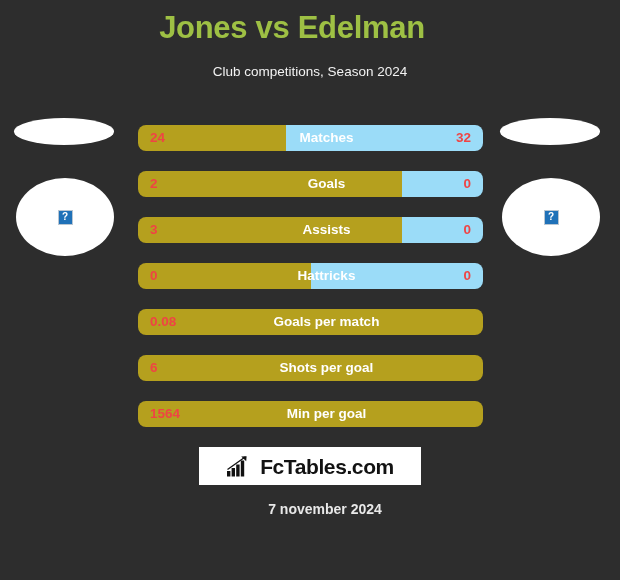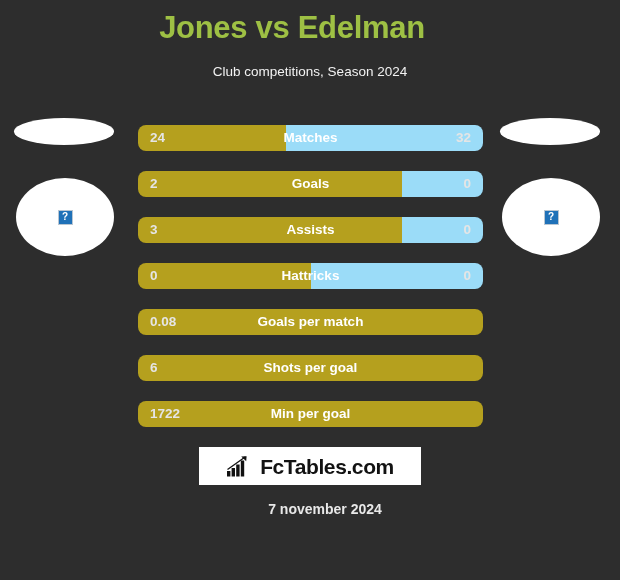--- a/index.html
+++ b/index.html
@@ -131,31 +131,31 @@
     width: 100%;
     height: 100%;
     display: flex;
     align-items: center;
     justify-content: space-between;
     box-sizing: border-box;
     padding: 0 12px;
     font-size: 13.5px;
     font-weight: bold;
     font-stretch: condensed;
-    color: #e5e5e5;
+    color: #ef4444;
     line-height: 1;
   }
   .bar-val {
     flex: 0 0 auto;
     min-width: 34px;
   }
   .bar-val.right { text-align: right; }
   .bar-label {
     position: absolute;
-    left: 0;
+    left: 16px;
     top: 0;
     width: 100%;
     height: 100%;
     display: flex;
     align-items: center;
     justify-content: center;
     font-size: 13.5px;
     font-weight: bold;
     font-stretch: condensed;
     color: #ffffff;
@@ -275,21 +275,21 @@
         <div class="bar-fill-left" style="width: 100%; background: rgb(181, 160, 30);"></div>
         <div class="bar-text">
           <span class="bar-val left">6</span>
           <span class="bar-val right"></span>
         </div>
         <div class="bar-label">Shots per goal</div>
       </div>
       <div class="bar-row single">
         <div class="bar-fill-left" style="width: 100%; background: rgb(181, 160, 30);"></div>
         <div class="bar-text">
-          <span class="bar-val left">1722</span>
+          <span class="bar-val left">1564</span>
           <span class="bar-val right"></span>
         </div>
         <div class="bar-label">Min per goal</div>
       </div>
     </div>
 
   <div id="logo">
     <svg class="logo-icon" viewBox="0 0 24 21">
       <rect x="1" y="15" width="3.4" height="5.5" fill="#111111"></rect>
       <rect x="5.6" y="12" width="3.4" height="8.5" fill="#111111"></rect>

